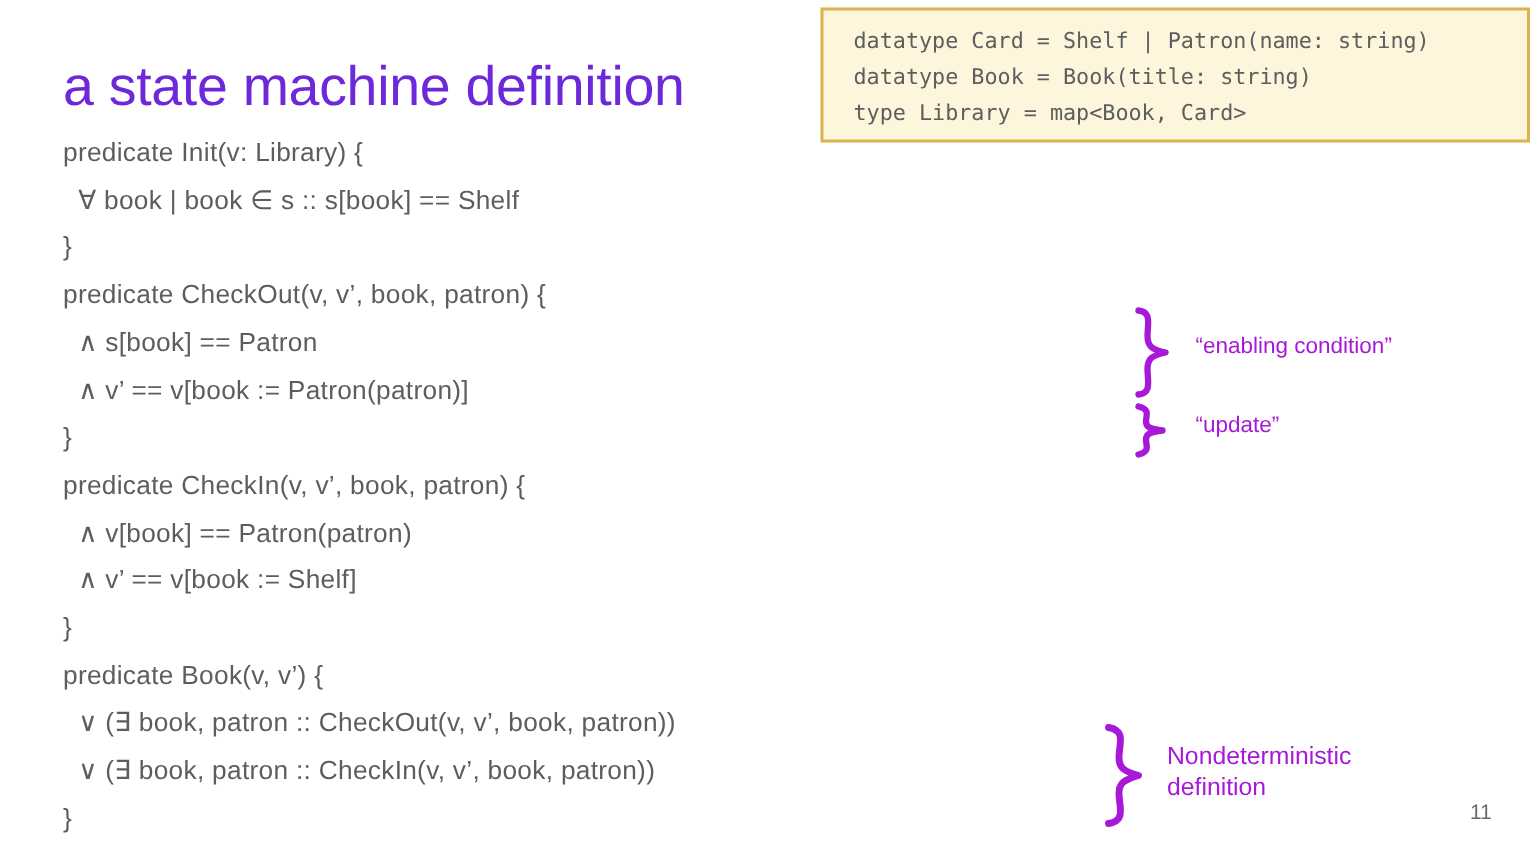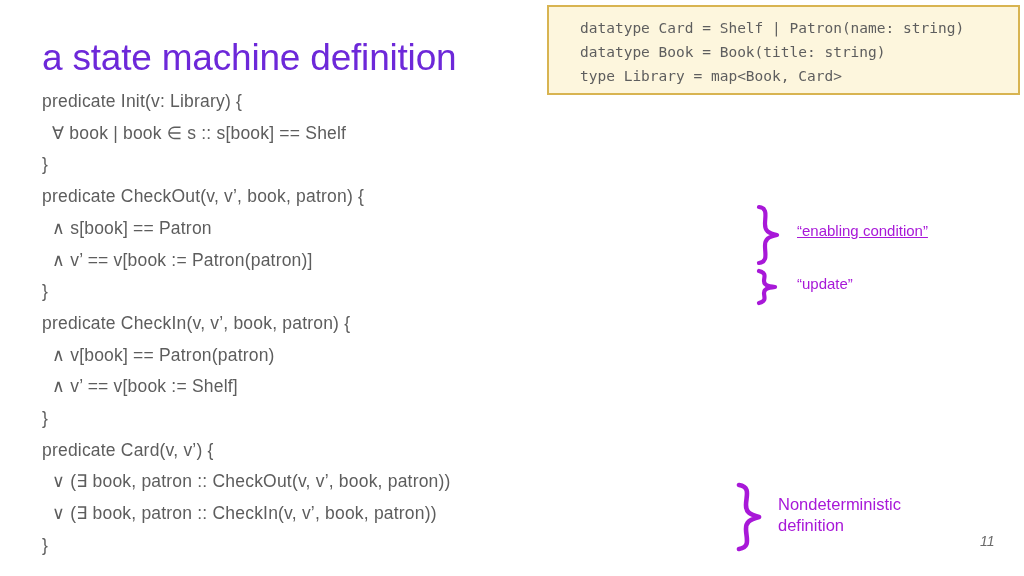--- a/index.html
+++ b/index.html
@@ -34,21 +34,21 @@
   
   #typebox {
     position: absolute;
     left: 547px;
     top: 5px;
     width: 473px;
     height: 90px;
     box-sizing: border-box;
     background: #fdf6dd;
     border: 2px solid #d8b451;
-    padding: 9px 0 0 31px;
+    padding: 9px 0 0 20px;
   }
   #typebox .cline {
     font-family: "DejaVu Sans Mono", "Liberation Mono", monospace;
     font-size: 14.5px;
     line-height: 24px;
     color: #5e5e5e;
     white-space: pre;
   }
 
   
@@ -72,21 +72,20 @@
     position: absolute;
     color: #a818d8;
     font-family: "Liberation Sans", sans-serif;
     white-space: pre-line;
   }
   #annot-enabling-label {
     left: 797px;
     top: 221px;
     font-size: 15px;
     line-height: 19px;
-    text-decoration: underline;
   }
   #annot-update-label {
     left: 797px;
     top: 274px;
     font-size: 15px;
     line-height: 19px;
   }
   #annot-nondet-label {
     left: 778px;
     top: 494px;
@@ -99,21 +98,20 @@
   #brace-nondet   { left: 731px; top: 481px; }
 
   
   #page-number {
     position: absolute;
     left: 980px;
     top: 533px;
     font-family: "Liberation Sans", sans-serif;
     font-size: 14px;
     color: #6a6a6a;
-    font-style: italic;
   }
 </style>
 </head>
 <body>
 
 <div id="slide">
 
   <div id="slide-title">a state machine definition</div>
 
   <div id="typebox">
@@ -127,21 +125,21 @@
     <div class="line">  ∀ book | book ∈ s :: s[book] == Shelf</div>
     <div class="line">}</div>
     <div class="line">predicate CheckOut(v, v’, book, patron) {</div>
     <div class="line">  ∧ s[book] == Patron</div>
     <div class="line">  ∧ v’ == v[book := Patron(patron)]</div>
     <div class="line">}</div>
     <div class="line">predicate CheckIn(v, v’, book, patron) {</div>
     <div class="line">  ∧ v[book] == Patron(patron)</div>
     <div class="line">  ∧ v’ == v[book := Shelf]</div>
     <div class="line">}</div>
-    <div class="line">predicate Card(v, v’) {</div>
+    <div class="line">predicate Book(v, v’) {</div>
     <div class="line">  ∨ (∃ book, patron :: CheckOut(v, v’, book, patron))</div>
     <div class="line">  ∨ (∃ book, patron :: CheckIn(v, v’, book, patron))</div>
     <div class="line">}</div>
   </div>
 
   <svg class="brace-svg" id="brace-enabling" width="34" height="62" viewBox="0 0 34 62">
     <path d="M7 3 C 16 4, 13 12, 13 20 C 13 27, 16 29, 25 31
              C 16 33, 13 35, 13 42 C 13 50, 16 58, 7 59" fill="none" stroke="#a818d8" stroke-width="4.2" stroke-linecap="round" stroke-linejoin="round"></path>
   </svg>
   <div class="annot-label" id="annot-enabling-label">“enabling condition”</div>

